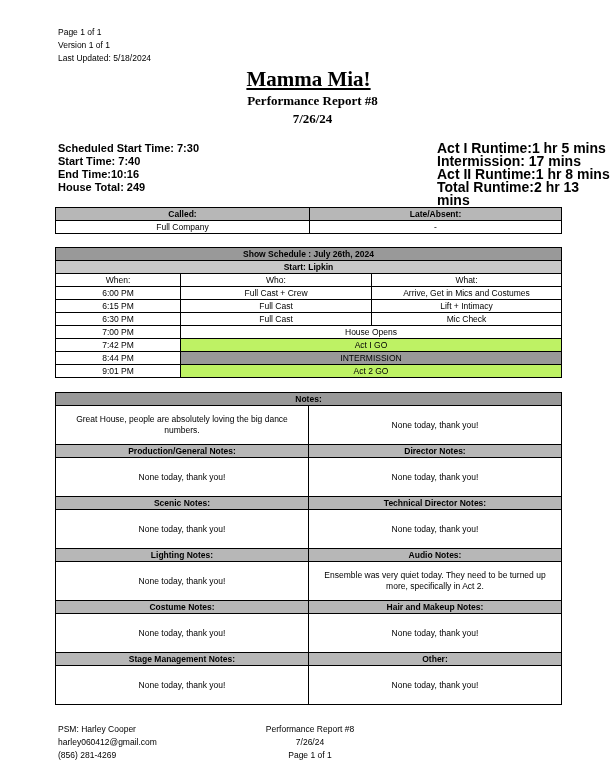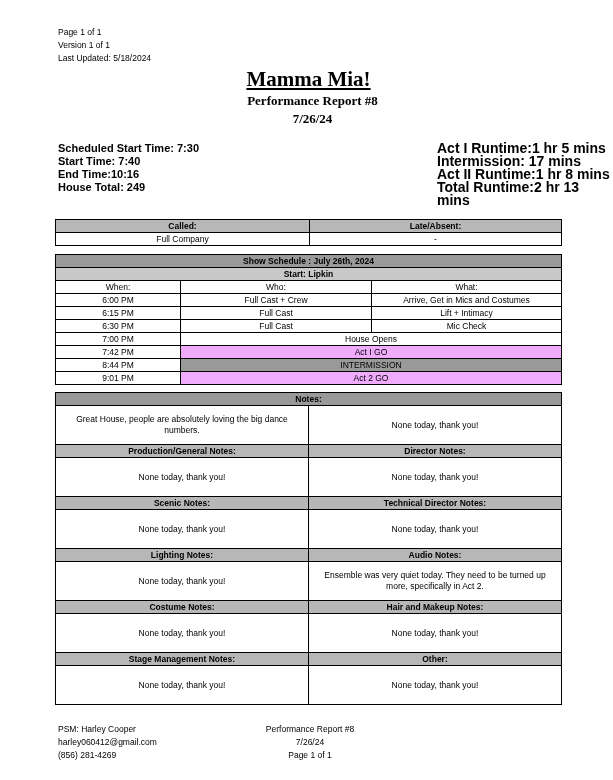--- a/index.html
+++ b/index.html
@@ -8,24 +8,24 @@
   .title-block { position:absolute; left:0; width:613px; text-align:center; top:66px; font-family:"Liberation Serif", serif; }
   .title { font-size:21px; font-weight:bold; text-decoration:underline; line-height:26px; padding-left:4px; }
   .subtitle { font-size:13px; font-weight:bold; line-height:18px; padding-left:12px; }
   .stats-left { position:absolute; left:58px; top:142px; font-size:11px; font-weight:bold; line-height:13px; }
   .stats-right { position:absolute; left:437px; top:142px; font-size:14px; font-weight:bold; line-height:13px; }
   table { border-collapse:collapse; position:absolute; left:55px; width:507px; font-size:8.5px; table-layout:fixed; }
   td { border:1px solid #000; text-align:center; padding:0; height:12px; line-height:12px; }
   .hdr-dark { background:#999999; font-weight:bold; }
   .hdr-light { background:#c8c8c8; font-weight:bold; }
   .hdr-mid { background:#b7b7b7; font-weight:bold; }
-  .fill-light { background:#f0abfc; }
+  .fill-light { background:#bef264; }
   .fill-dark { background:#999999; }
-  .called { top:207px;margin-top:12px; }
-  .sched { top:254px;border-radius:29px; }
+  .called { top:207px; }
+  .sched { top:247px;border-radius:29px; }
   .notes { top:392px; }
   .notes td.body { height:38px; line-height:11px; background:#fff; padding:0 6px; }
   .outer { border:1.5px solid #000; }
   .footer-left { position:absolute; left:58px; top:723px; font-size:8.5px; line-height:13px; }
   .footer-center { position:absolute; left:250px; width:120px; top:723px; font-size:8.5px; line-height:13px; text-align:center; }
 </style>
 </head>
 <body>
 
 <div class="meta">

